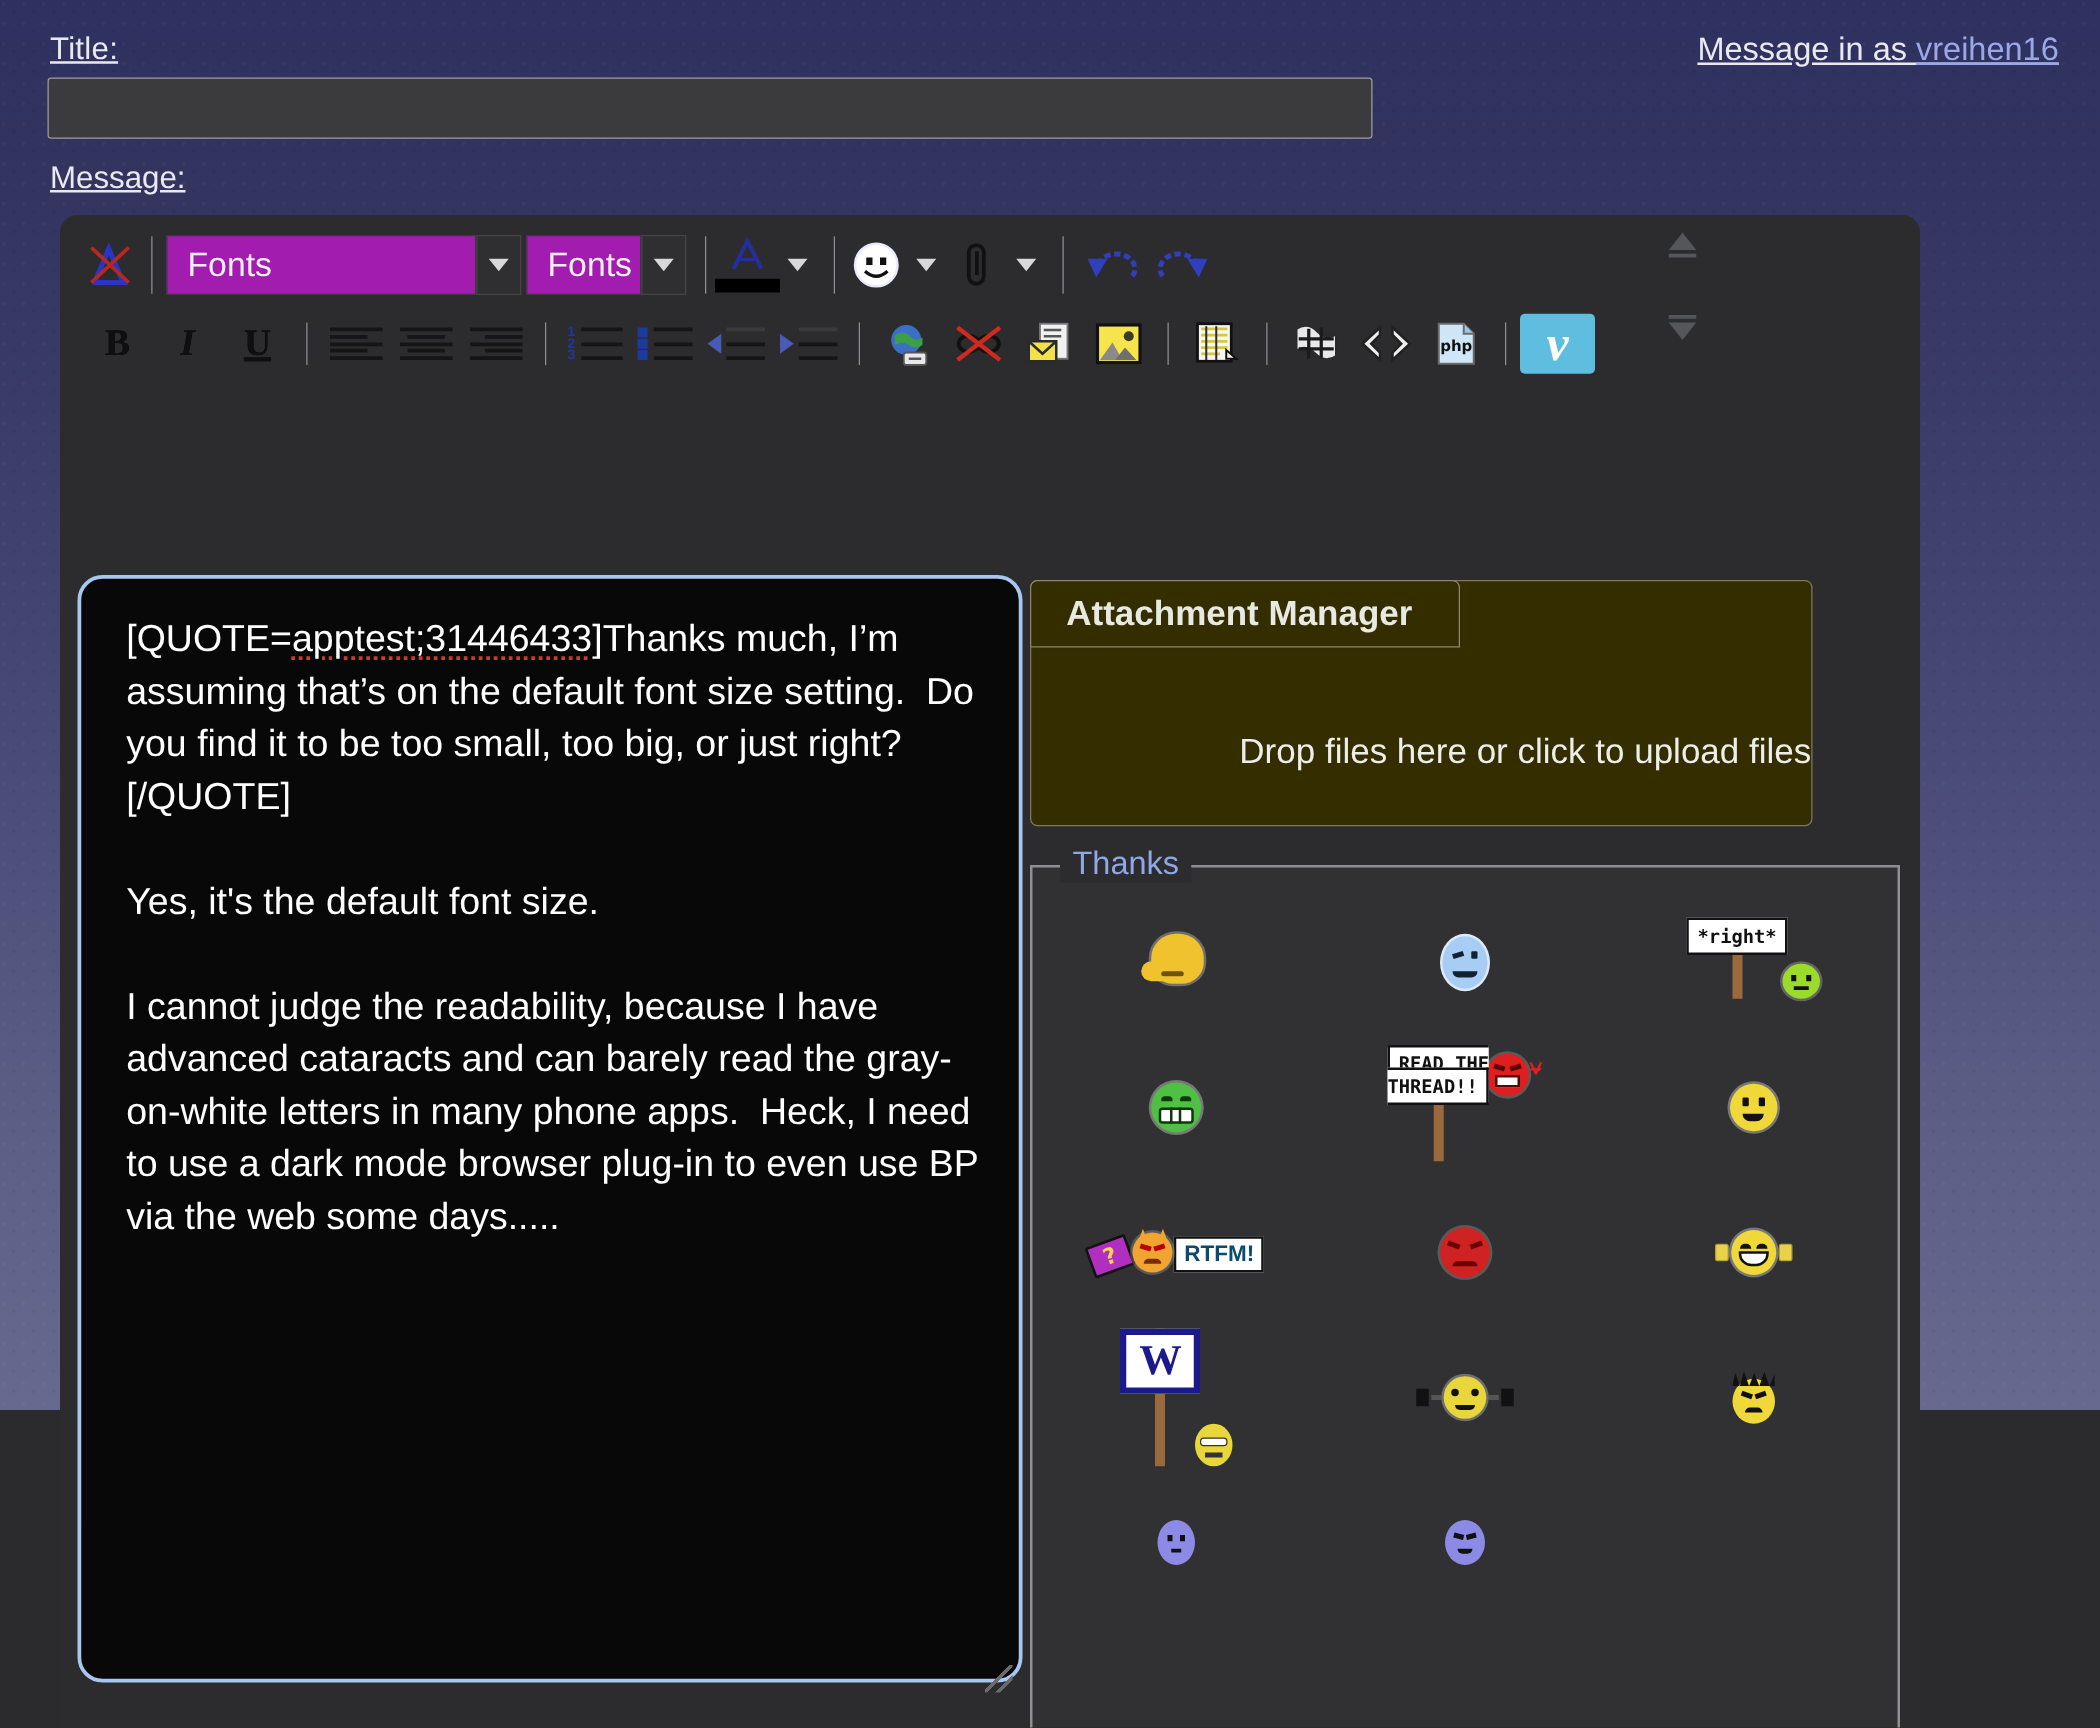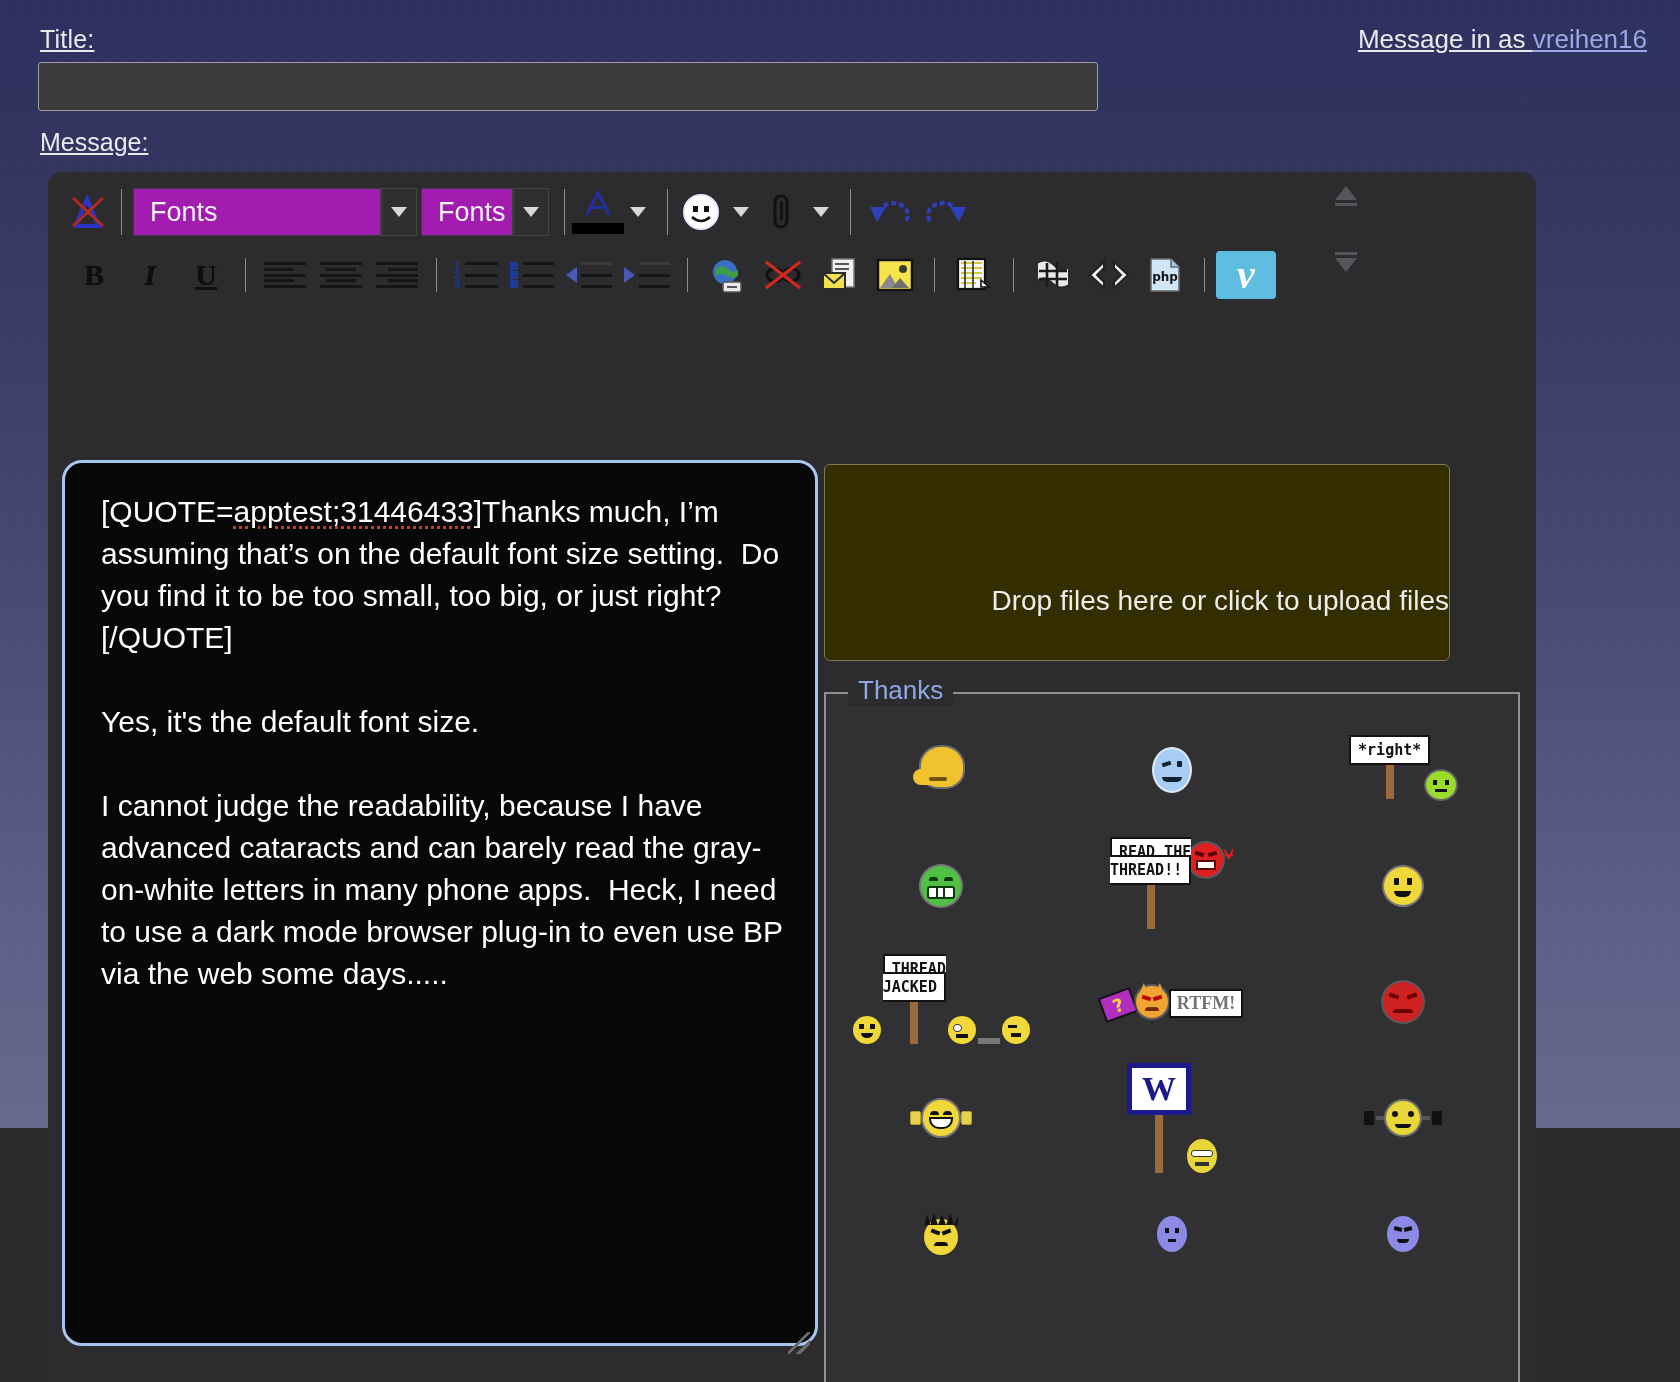--- a/index.html
+++ b/index.html
@@ -213,22 +213,22 @@
 
   .sign{ position:relative; display:inline-block; }
   .sign .post{ position:absolute; left:50%; margin-left:-4px; top:0; width:8px; height:100%; background:#9a6a3c; }
   .sign .board{ position:relative; z-index:2; background:#fff; border:2px solid #111; color:#111;
       font-family:"DejaVu Sans Mono", monospace; font-weight:bold; line-height:1.05;
       padding:4px 7px; text-align:center; white-space:pre; }
 
   .book{ width:34px;height:26px;background:#b02fc0;border:2px solid #111;border-radius:2px;
      transform:rotate(-20deg); color:#ffd54a;font-weight:bold;font-size:18px;
      display:flex;align-items:center;justify-content:center; font-family:"DejaVu Sans", sans-serif;}
-  .bubble{ background:#fff;border:2px solid #111;color:#737373;font-weight:bold;font-size:18px;
-     padding:2px 6px; font-family:Liberation Serif, serif; }
+  .bubble{ background:#fff;border:2px solid #111;color:#0c4a6e;font-weight:bold;font-size:18px;
+     padding:2px 6px; font-family:Liberation Sans, sans-serif; }
 
   .wsign{ background:#fff;border:5px solid #1a1a8c;color:#1a1a8c;font-weight:bold;
      font-family:"Liberation Serif", serif; font-size:34px; line-height:1;
      padding:4px 10px; }
 
   .hands{ display:flex;align-items:center;gap:2px; }
   .hand{ width:11px;height:14px;background:#e8d24a;border:1px solid #b5a030;border-radius:2px; }
 </style>
 </head>
 <body>
@@ -501,20 +501,21 @@
 
     <div id="msg-area" contenteditable="false" style=""><span>[QUOTE=</span><span class="spell">apptest;31446433</span><span>]</span><span>Thanks much, I’m assuming that’s on the default font size setting.  Do you find it to be too small, too big, or just right?[/QUOTE]</span>
 
 <span>Yes, it's the default font size.</span>
 
 <span>I cannot judge the readability, because I have advanced cataracts and can barely read the gray-on-white letters in many phone apps.  Heck, I need to use a dark mode browser plug-in to even use BP via the web some days.....</span></div>
 
     <div id="resize-grip"></div>
 
     <div id="attach">
+      <div id="attach-title">Attachment Manager</div>
       <div id="attach-drop">Drop files here or click to upload files</div>
     </div>
 
     <div id="smilies">
       <div id="smilies-legend">Thanks</div>
       <div id="smilies-grid">
           <div class="smi" title="facepalm">
             <span style="position:relative;display:inline-block;width:56px;height:46px">
               <span style="position:absolute;left:8px;top:0;width:42px;height:40px;background:#f0c32e;border-radius:48% 48% 42% 42%;box-shadow:0 0 0 2px rgba(255,255,255,.3)"></span>
               <span style="position:absolute;left:0;top:22px;width:26px;height:16px;background:#f0c32e;border-radius:12px 0 0 12px"></span>
@@ -556,39 +557,20 @@
                 <span style="position:absolute;left:7px;right:7px;bottom:7px;height:10px;background:#fff;border:2px solid #5a0505"></span>
               </span>
               <span style="color:#dd1f1f;font-size:18px;font-weight:bold">⍱</span>
             </span>
           </div>
           <div class="smi" title="smile">
             <span class="face" style="width:38px;height:38px;background:#f0d73a;box-shadow:0 0 0 2px rgba(255,255,255,.35)">
               <i class="eye l"></i>
               <i class="eye r"></i>
               <i class="mouth"></i>
-            </span>
-          </div>
-          <div class="smi" title="thread jacked">
-            <span style="display:flex;align-items:flex-end;gap:2px">
-              <span style="position:relative;display:inline-block;width:28px;height:28px;background:#f0d73a;border-radius:50%">
-                <i style="position:absolute;left:6px;top:8px;width:5px;height:5px;background:#111"></i>
-                <i style="position:absolute;right:6px;top:8px;width:5px;height:5px;background:#111"></i>
-                <i style="position:absolute;left:8px;right:8px;bottom:6px;height:5px;background:#111;border-radius:0 0 7px 7px"></i>
-              </span>
-              <span class="sign" style="height:84px;display:inline-block"><span class="post"></span><span class="board" style="font-size:15px">THREAD<br>JACKED</span></span>
-              <span style="position:relative;display:inline-block;width:28px;height:28px;background:#f0d73a;border-radius:50%">
-                <i style="position:absolute;left:5px;top:8px;width:9px;height:8px;background:#fff;border:1px solid #333;border-radius:50%"></i>
-                <i style="position:absolute;left:8px;right:8px;bottom:6px;height:4px;background:#111"></i>
-              </span>
-              <span style="display:inline-block;width:22px;height:6px;background:#777"></span>
-              <span style="position:relative;display:inline-block;width:28px;height:28px;background:#f0d73a;border-radius:50%">
-                <i style="position:absolute;left:6px;top:9px;width:9px;height:3px;background:#111"></i>
-                <i style="position:absolute;left:9px;bottom:7px;width:10px;height:4px;background:#111"></i>
-              </span>
             </span>
           </div>
           <div class="smi" title="rtfm">
             <span style="display:flex;align-items:flex-end;gap:1px">
               <span class="book">?</span>
               <span style="position:relative;display:inline-block;width:32px;height:32px;background:#f0a431;border-radius:50%;box-shadow:0 0 0 2px rgba(255,255,255,.2)">
                 <i style="position:absolute;left:5px;top:-3px;width:6px;height:8px;background:#f0a431;clip-path:polygon(0 100%,50% 0,100% 100%)"></i>
                 <i style="position:absolute;right:5px;top:-3px;width:6px;height:8px;background:#f0a431;clip-path:polygon(0 100%,50% 0,100% 100%)"></i>
                 <i style="position:absolute;left:6px;top:10px;width:9px;height:4px;background:#b00;transform:rotate(18deg)"></i>
                 <i style="position:absolute;right:6px;top:10px;width:9px;height:4px;background:#b00;transform:rotate(-18deg)"></i>

